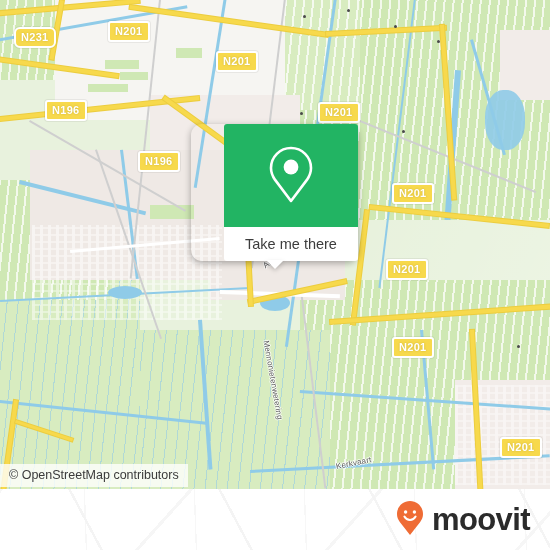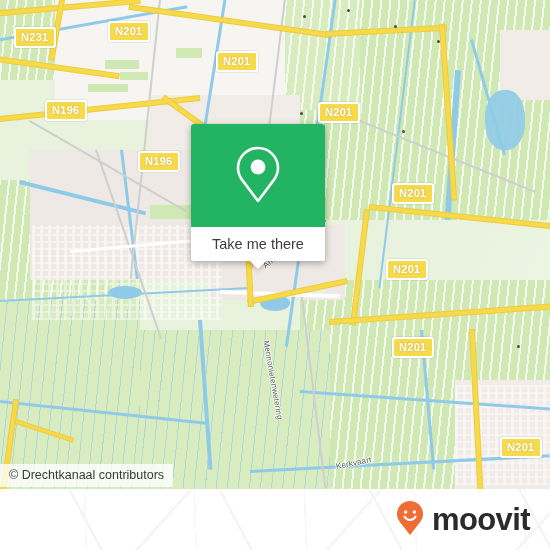--- a/index.html
+++ b/index.html
@@ -77,24 +77,25 @@
        1px 0 0 rgba(255,255,255,.95), -1px 0 0 rgba(255,255,255,.95),
        0 1px 0 rgba(255,255,255,.95), 0 -1px 0 rgba(255,255,255,.95);
     letter-spacing:.2px;
   }
 
   .poi{position:absolute;width:3px;height:3px;background:#4a4a4a;border-radius:50%;}
 
   
   .card{
     position:absolute;left:191px;top:124px;width:134px;
-    border-radius:2px;
+    border-radius:11px;
     box-shadow:0 2px 7px rgba(0,0,0,.32);
     overflow:visible;
     z-index:40;
+    padding-left:33px;
   }
   .card-top{
     height:103px;border-radius:3px 3px 0 0;
     display:flex;align-items:center;justify-content:center;
   }
   .card-bot{
     height:34px;background:#ffffff;border-radius:0 0 3px 3px;
     display:flex;align-items:center;justify-content:center;
     color:#3d3d3d;font-size:14.5px;
   }
@@ -227,32 +228,32 @@
     <div class="poi" style="left:394px;top:25px;"></div>
     <div class="poi" style="left:300px;top:112px;"></div>
     <div class="poi" style="left:402px;top:130px;"></div>
     <div class="poi" style="left:517px;top:345px;"></div>
     <div class="poi" style="left:437px;top:40px;"></div>
 
     <div class="slabel" style="left:264px;top:262px;transform:rotate(-38deg);transform-origin:0 50%;">Amstel Drechtkanaal</div>
     <div class="slabel" style="left:266px;top:336px;transform:rotate(80deg);transform-origin:0 50%;">Mennonietenwetering</div>
     <div class="slabel" style="left:336px;top:462px;transform:rotate(-11deg);transform-origin:0 50%;">Kerkvaart</div>
 
-    <div class="shield" style="left:14px;top:27px;">N231</div>
+    <div class="shield" style="left:14px;top:27px;border-radius:6px;">N231</div>
     <div class="shield" style="left:108px;top:21px;">N201</div>
     <div class="shield" style="left:216px;top:51px;">N201</div>
     <div class="shield" style="left:318px;top:102px;">N201</div>
     <div class="shield" style="left:45px;top:100px;">N196</div>
     <div class="shield" style="left:138px;top:151px;">N196</div>
     <div class="shield" style="left:392px;top:183px;">N201</div>
     <div class="shield" style="left:386px;top:259px;">N201</div>
     <div class="shield" style="left:392px;top:337px;">N201</div>
     <div class="shield" style="left:500px;top:437px;">N201</div>
 
-    <div class="attrib">© Drechtkanaal contributors</div>
+    <div class="attrib">© OpenStreetMap contributors</div>
 
     <div class="card">
       <div class="card-top" style="background:#22b463;">
         <span style="display:block;">
           <svg width="54" height="62" viewBox="0 0 54 62" fill="none" aria-hidden="true">
             <path d="M27 5C15.95 5 7 13.95 7 25c0 4.2 1.6 8.3 4.1 11.9L27 58l15.9-21.1C45.4 33.3 47 29.2 47 25 47 13.95 38.05 5 27 5z" stroke="#ffffff" stroke-width="2.6" fill="none" stroke-linejoin="round"></path>
             <circle cx="27" cy="24" r="7.4" fill="#ffffff"></circle>
           </svg>
         </span>
       </div>

